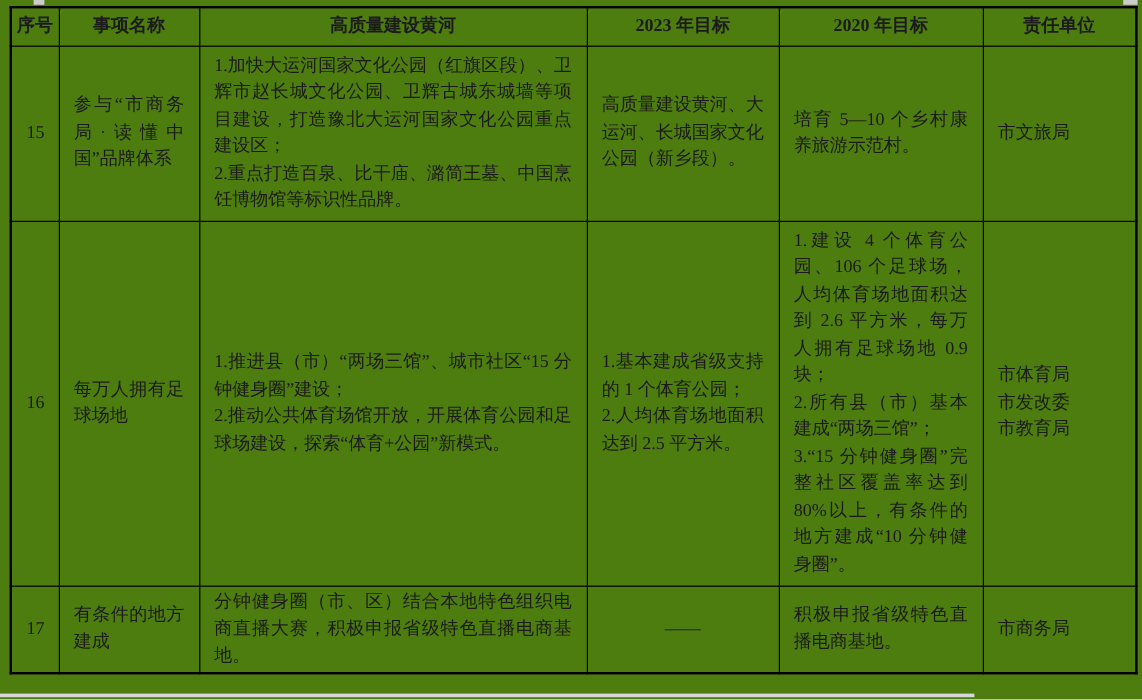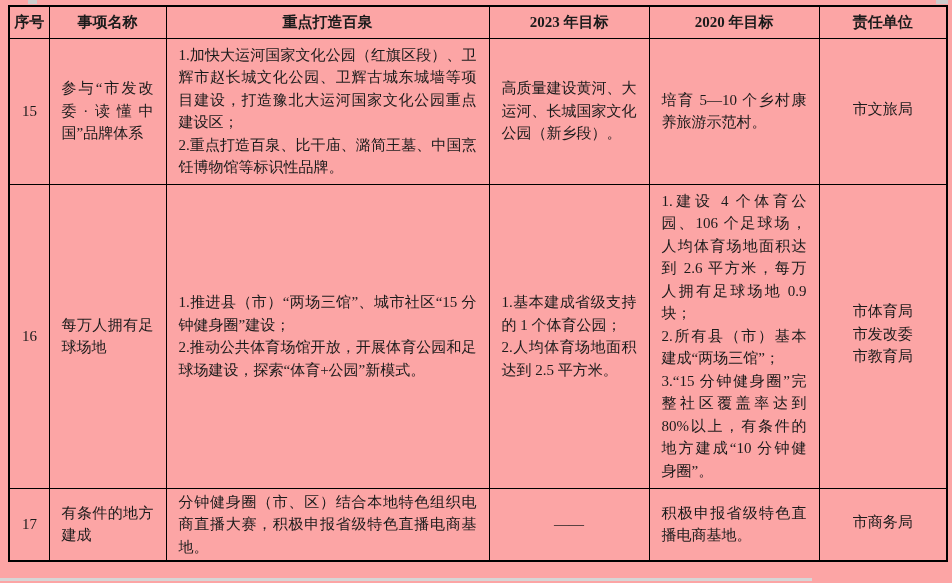--- a/index.html
+++ b/index.html
@@ -4,21 +4,21 @@
 <style>
   html, body {
     margin: 0;
     padding: 0;
     background: #ffffff;
   }
   .page {
     position: relative;
     width: 952px;
     height: 583px;
-    background: #fca5a5;
+    background: #4d7c0f;
     overflow: hidden;
     font-family: "Liberation Serif", "DejaVu Serif", serif;
     color: #1b1b1b;
   }
   table.plan {
     position: absolute;
     left: 8px;
     top: 5px;
     width: 938px;
     border-collapse: collapse;
@@ -53,24 +53,23 @@
   }
   .c-goal {
     text-align: justify;
     white-space: pre-line;
     padding: 2px 7px;
   }
   .c-dash {
     text-align: center;
   }
   .c-unit {
-    text-align: center;
+    text-align: left;
     white-space: pre-line;
     padding: 2px 4px;
-    font-family: Liberation Mono, monospace;
   }
   .artifact {
     position: absolute;
     background: #cccccc;
   }
   .artifact-top-left  { left: 28px;  top: 0; width: 9px;  height: 4px; }
   .artifact-top-right { left: 936px; top: 0; width: 12px; height: 4px; }
   .artifact-bottom    { left: 0; top: 578px; width: 812px; height: 3px; background: #d6d6d6; }
 </style>
 </head>
@@ -88,30 +87,30 @@
       <col style="width:117px">
       <col style="width:323px">
       <col style="width:160px">
       <col style="width:170px">
       <col style="width:128px">
     </colgroup>
     <thead>
       <tr style="height:31px">
         <th>序号</th>
         <th>事项名称</th>
-        <th>重点打造百泉</th>
+        <th>高质量建设黄河</th>
         <th>2023 年目标</th>
         <th>2020 年目标</th>
         <th>责任单位</th>
       </tr>
     </thead>
     <tbody>
       <tr style="height:146px">
         <td class="c-no">15</td>
-        <td class="c-name">参与“市发改委·读懂中国”品牌体系</td>
+        <td class="c-name">参与“市商务局·读懂中国”品牌体系</td>
         <td class="c-measures">1.加快大运河国家文化公园（红旗区段）、卫辉市赵长城文化公园、卫辉古城东城墙等项目建设，打造豫北大运河国家文化公园重点建设区；
 2.重点打造百泉、比干庙、潞简王墓、中国烹饪博物馆等标识性品牌。</td>
         <td class="c-goal">高质量建设黄河、大运河、长城国家文化公园（新乡段）。</td>
         <td class="c-goal">培育 5—10 个乡村康养旅游示范村。</td>
         <td class="c-unit">市文旅局</td>
       </tr>
       <tr style="height:304px">
         <td class="c-no">16</td>
         <td class="c-name">每万人拥有足球场地</td>
         <td class="c-measures">1.推进县（市）“两场三馆”、城市社区“15 分钟健身圈”建设；

